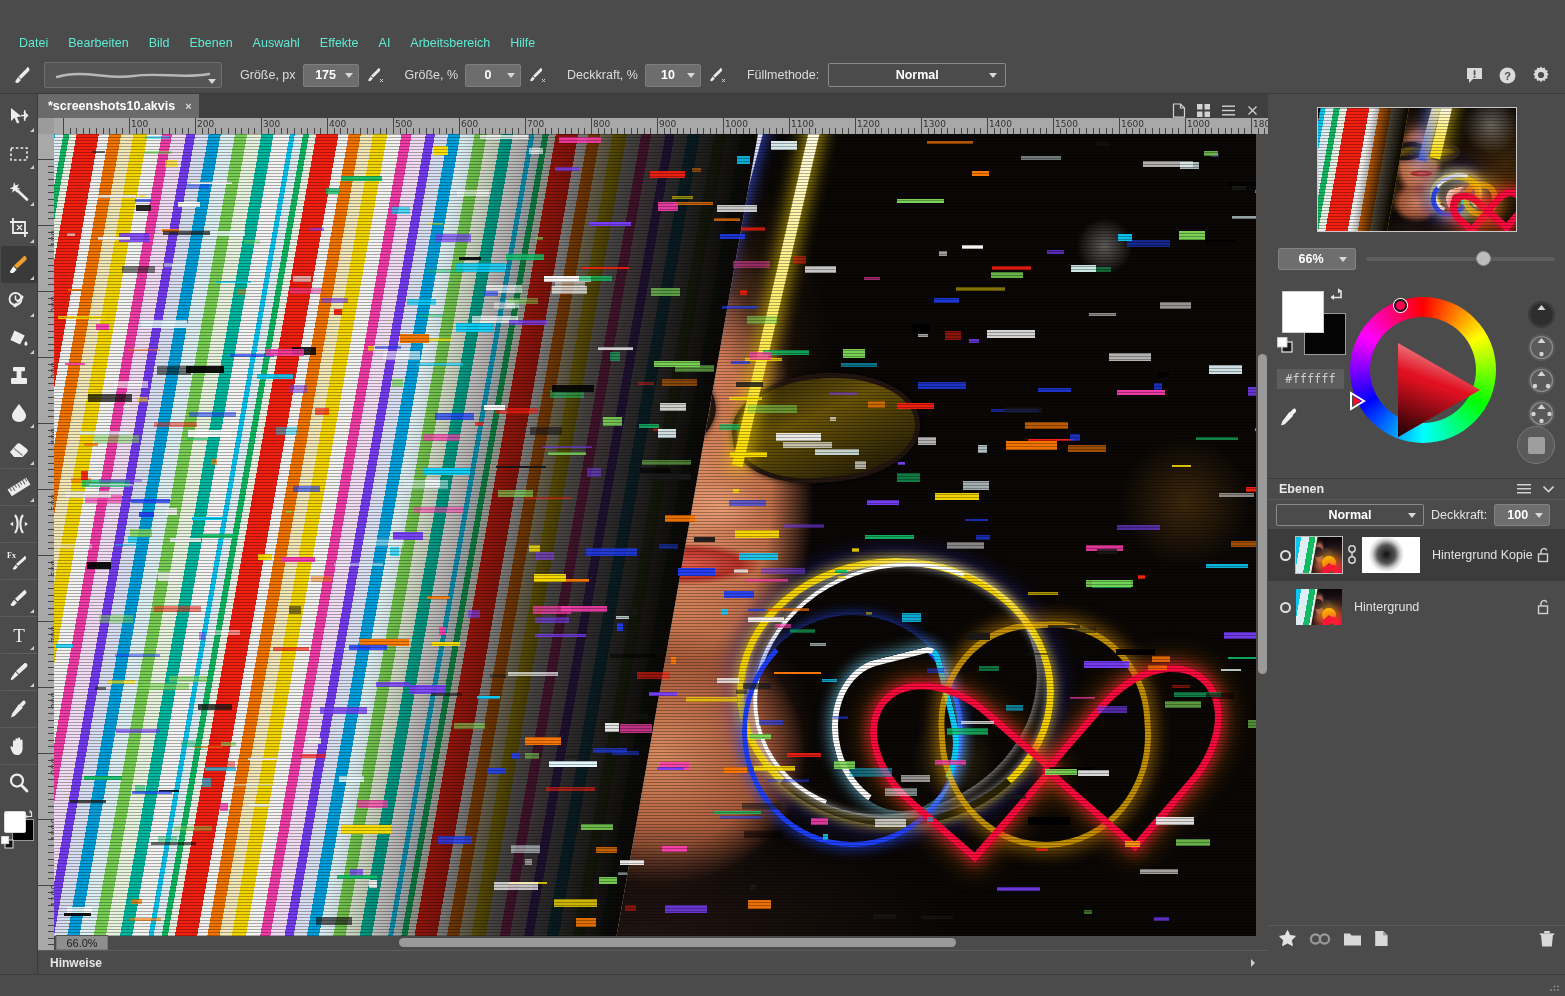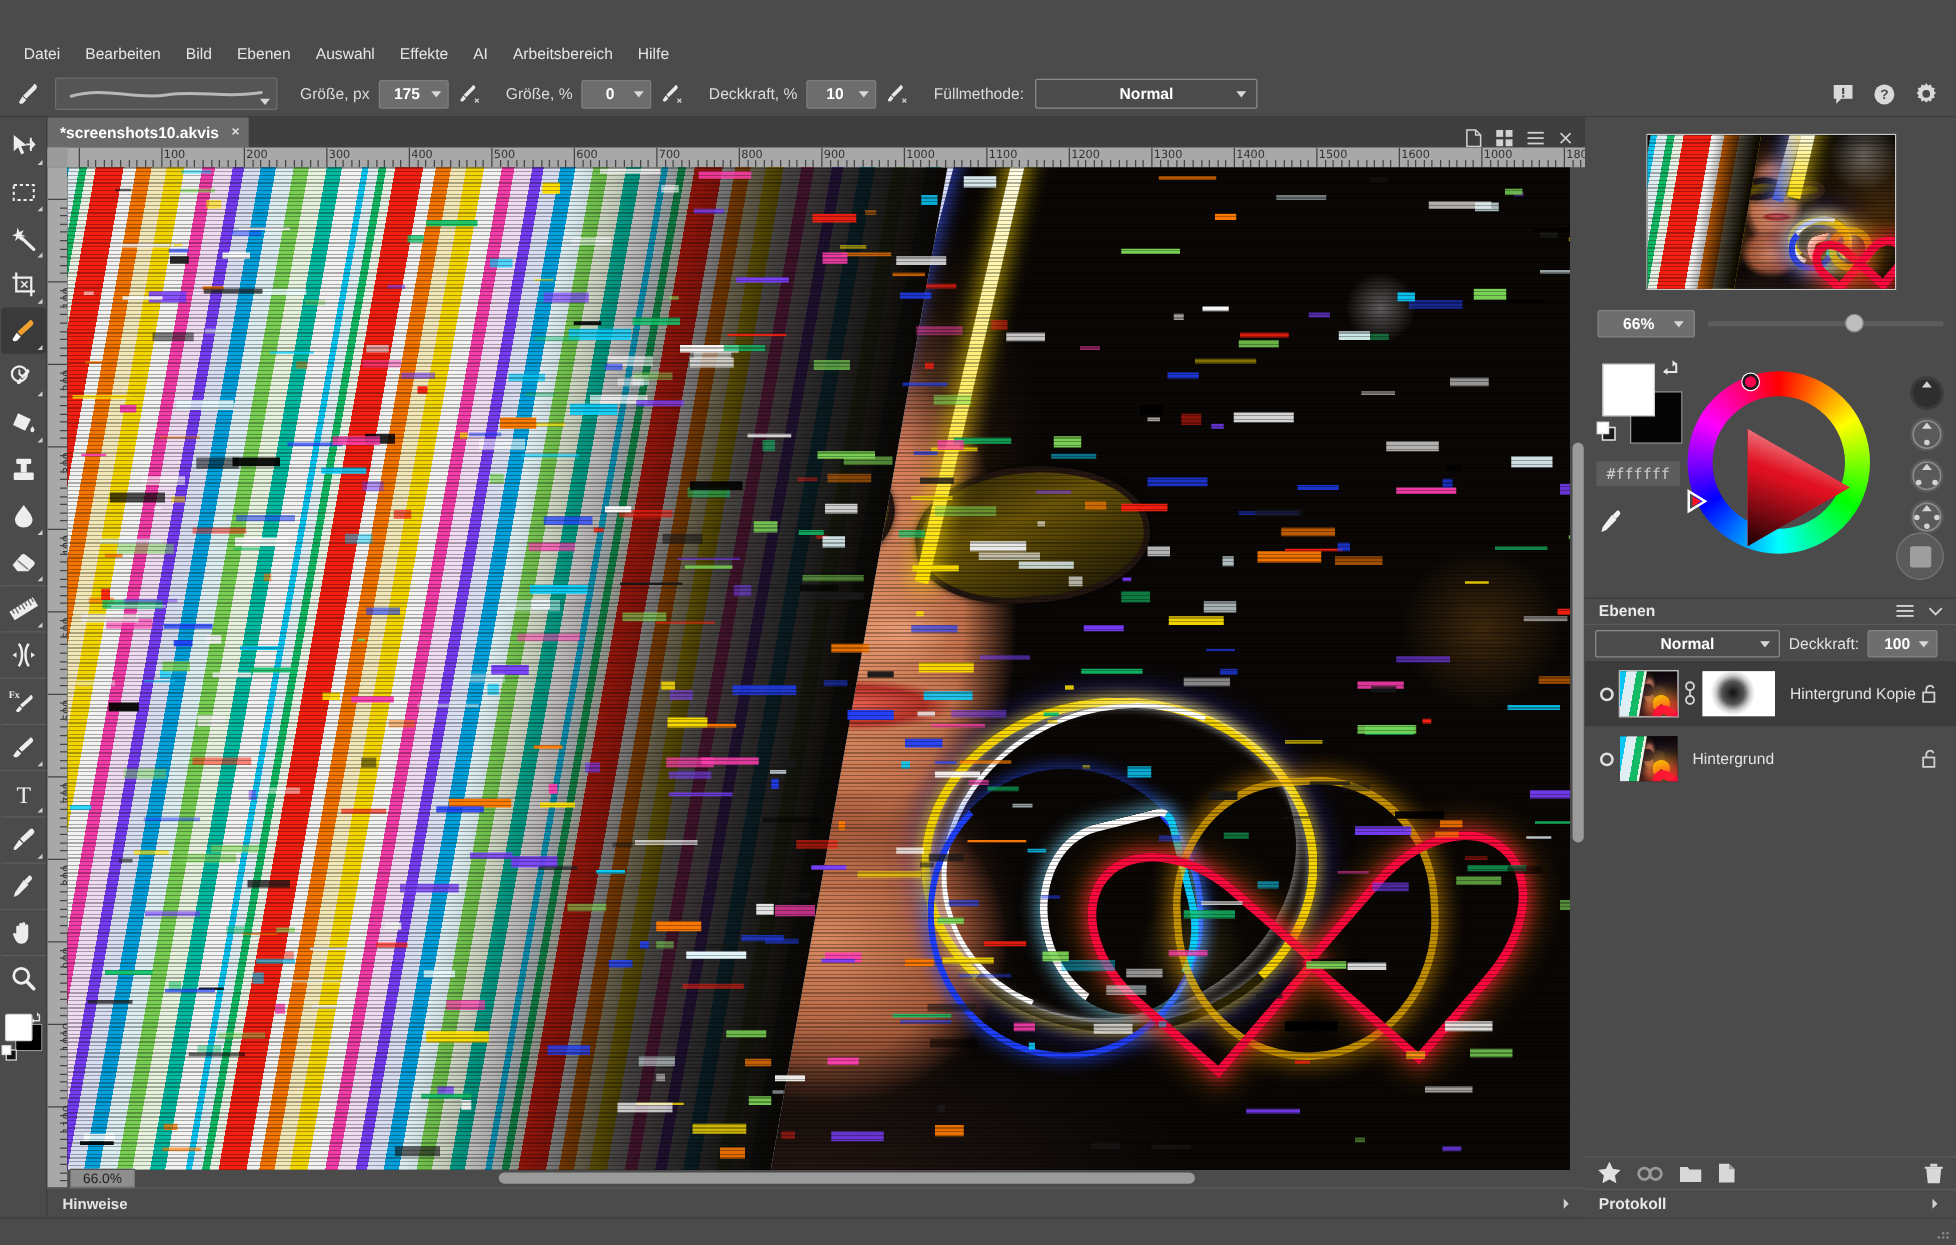--- a/index.html
+++ b/index.html
@@ -29,21 +29,21 @@
     width: 38px; height: 29px; display: flex; align-items: center; justify-content: center;
     color: #cfcfcf; font-size: 13px;
   }
 
   
   .menubar {
     position: absolute; left: 0; top: 29px; width: 1565px; height: 28px;
     background: #4b4b4b; display: flex; align-items: center;
   }
   .menu-item {
-    padding: 4px 9px; color: #e5e5e5; font-size: 12.5px; margin-left: 2px;
+    padding: 4px 9px; color: #5eead4; font-size: 12.5px; margin-left: 2px;
     border-radius: 2px;
   }
   .menu-item:first-child { margin-left: 10px; }
 
   
   .optionsbar {
     position: absolute; left: 0; top: 57px; width: 1565px; height: 37px;
     background: #4b4b4b; display: flex; align-items: center;
     border-bottom: 1px solid #3a3a3a;
   }
@@ -1841,28 +1841,20 @@
       </span>
       <span class="trash">
         <svg width="16" height="18" viewBox="0 0 16 18">
             <path d="M2 4.5 h12 l-1.2 12 h-9.6 z" fill="#d8d8d8"></path>
             <rect x="5.2" y="1" width="5.6" height="2.3" fill="#d8d8d8"></rect>
             <rect x="0.8" y="3.4" width="14.4" height="1.6" fill="#d8d8d8"></rect>
           </svg>
       </span>
     </div>
 
-    <div class="protokoll">
-      <span class="t">Protokoll</span>
-      <span class="a">
-        <svg width="10" height="10" viewBox="0 0 10 10">
-            <path d="M3 1 L7 5 L3 9 Z" fill="#cfcfcf"></path>
-          </svg>
-      </span>
-    </div>
   </div>
 
   <div class="grip">
     <svg width="14" height="14" viewBox="0 0 14 14">
         <g fill="#8a8a8a">
           <circle cx="11" cy="11" r="1"></circle>
           <circle cx="7.5" cy="11" r="1"></circle>
           <circle cx="11" cy="7.5" r="1"></circle>
           <circle cx="4" cy="11" r="1"></circle>
           <circle cx="7.5" cy="7.5" r="1"></circle>

